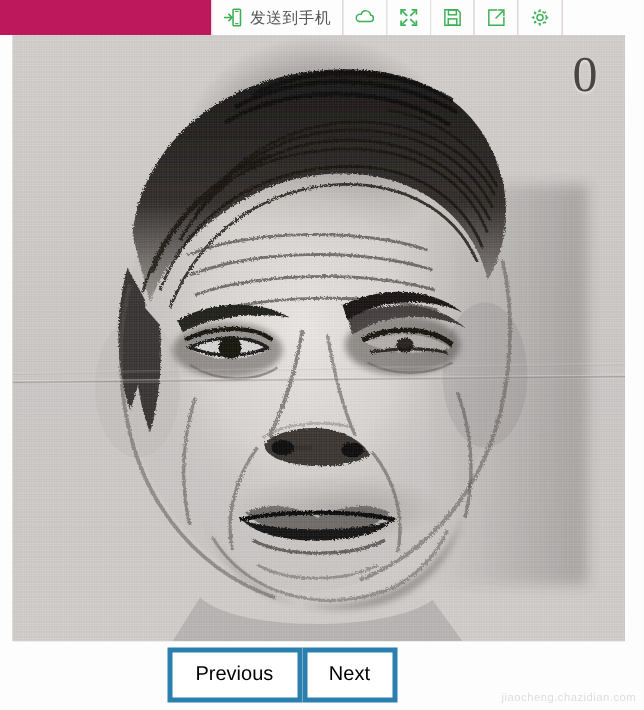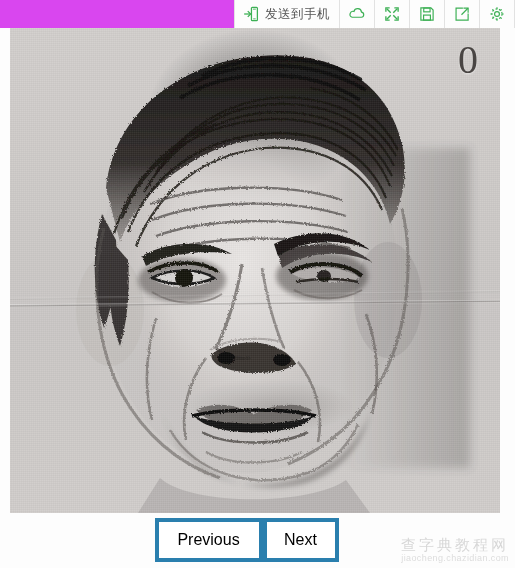--- a/index.html
+++ b/index.html
@@ -13,23 +13,23 @@
     position: relative;
     overflow: hidden;
     font-family: "Liberation Sans", sans-serif;
     background: #fdfdfd;
   }
 
   
   #toolbar {
     position: absolute;
     left: 0; top: 0;
-    width: 515px;
+    width: 450px;
     height: 28px;
-    background: #d946ef;
+    background: #be185d;
     display: flex;
     justify-content: flex-end;
     align-items: stretch;
     box-sizing: border-box;
   }
   .tb-group {
     display: flex;
     align-items: stretch;
   }
   .tb-btn {
@@ -126,21 +126,20 @@
   
   #nav {
     position: absolute;
     left: 0;
     top: 518px;
     width: 451px;
     height: 46px;
     display: flex;
     justify-content: center;
     align-items: flex-start;
-    padding-left: 21px;
   }
   .navbtn {
     border: 4px solid #2a7fae;
     background: #ffffff;
     color: #000000;
     font-size: 16px;
     font-family: "Liberation Sans", sans-serif;
     height: 44px;
     box-sizing: border-box;
     display: flex;
@@ -410,15 +409,14 @@
     <div id="page-number">0</div>
   </div>
 </div>
 
 <div id="nav">
   <button class="navbtn" id="btn-previous">Previous</button>
   <button class="navbtn" id="btn-next">Next</button>
 </div>
 
 <div id="watermark">
-  <div id="wm-cn">查字典教程网</div>
   <div id="wm-en">jiaocheng.chazidian.com</div>
 </div>
 
 </body></html>

